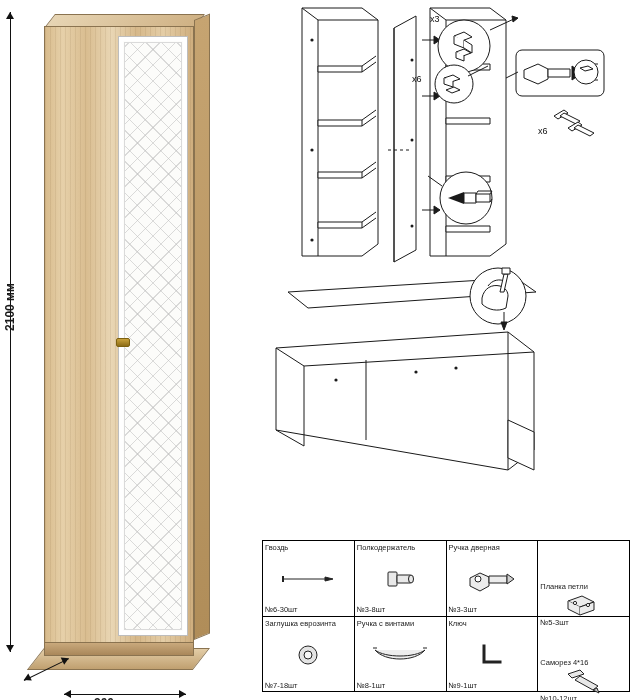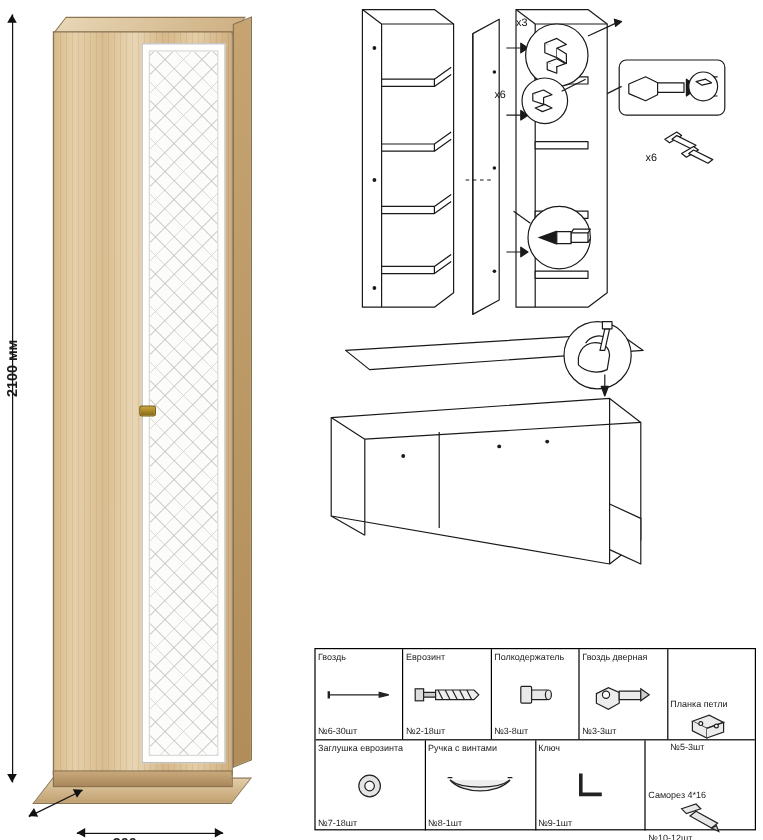--- a/index.html
+++ b/index.html
@@ -293,51 +293,37 @@
               <g stroke="#222" fill="none" stroke-width="1">
             <path d="M4,10 L46,10"></path>
                 <path d="M4,7 l0,6" stroke-width="2"></path>
             <path d="M46,8 L54,10 L46,12 Z" fill="#222"></path>
               </g>
             </svg>
         </div>
         <div class="cell-qty">№6-30шт</div>
       </div>
 
-      <div class="cell">
-        <div class="cell-title">Еврозинт</div>
-        <div class="cell-art">
-          <svg width="60" height="22" viewBox="0 0 60 22">
-              <g stroke="#222" fill="none" stroke-width="1">
-            <rect x="3" y="6" width="7" height="10" fill="#ddd"></rect>
-            <path d="M10,9 L20,9 L20,13 L10,13 Z" fill="#ccc"></path>
-            <path d="M20,7 L52,7 L56,11 L52,15 L20,15 Z" fill="#eee"></path>
-            <path d="M22,7 l4,8 M28,7 l4,8 M34,7 l4,8 M40,7 l4,8 M46,7 l4,8"></path>
-          </g>
-            </svg>
-        </div>
-        <div class="cell-qty">№2-18шт</div>
-      </div>
 
       <div class="cell">
         <div class="cell-title">Полкодержатель</div>
         <div class="cell-art">
           <svg width="44" height="24" viewBox="0 0 44 24">
               <g stroke="#222" fill="#e9e9e9" stroke-width="1">
             <rect x="10" y="5" width="9" height="14" rx="1"></rect>
             <rect x="19" y="8" width="14" height="8" rx="1"></rect>
             <ellipse cx="33" cy="12" rx="2.5" ry="4"></ellipse>
           </g>
             </svg>
         </div>
         <div class="cell-qty">№3-8шт</div>
       </div>
 
       <div class="cell">
-        <div class="cell-title">Гвоздь дверная</div>
+        <div class="cell-title">Ручка дверная</div>
         <div class="cell-art">
           <svg width="52" height="26" viewBox="0 0 52 26">
               <g stroke="#222" fill="#ececec" stroke-width="1">
             <path d="M4,12 l10,-5 l9,4 l0,9 l-9,5 l-10,-5 Z"></path>
             <path d="M23,10 l18,0 l0,7 l-18,0 Z"></path>
             <path d="M41,8 l7,5 l-7,5 Z" fill="#cfcfcf"></path>
             <circle cx="12" cy="13" r="3" fill="#fff"></circle>
           </g>
             </svg>
         </div>

